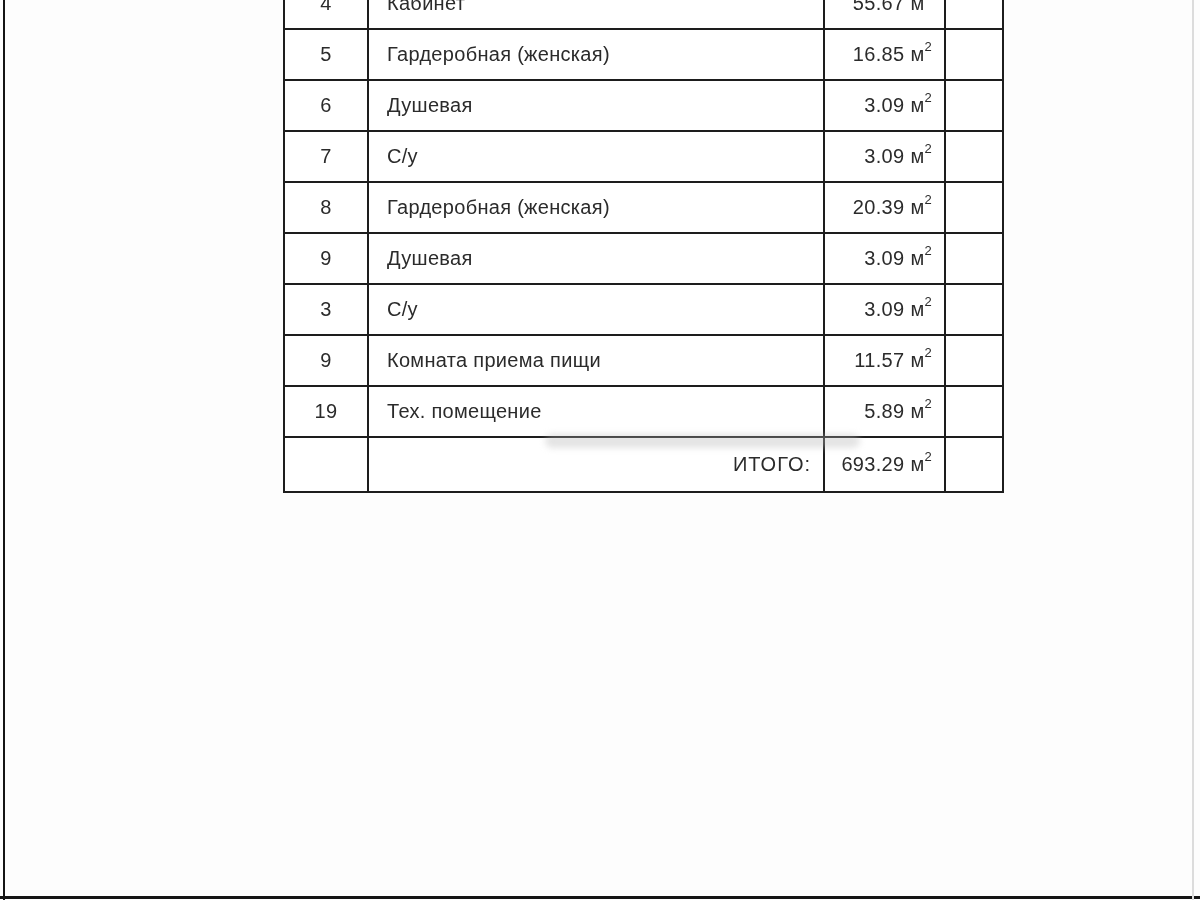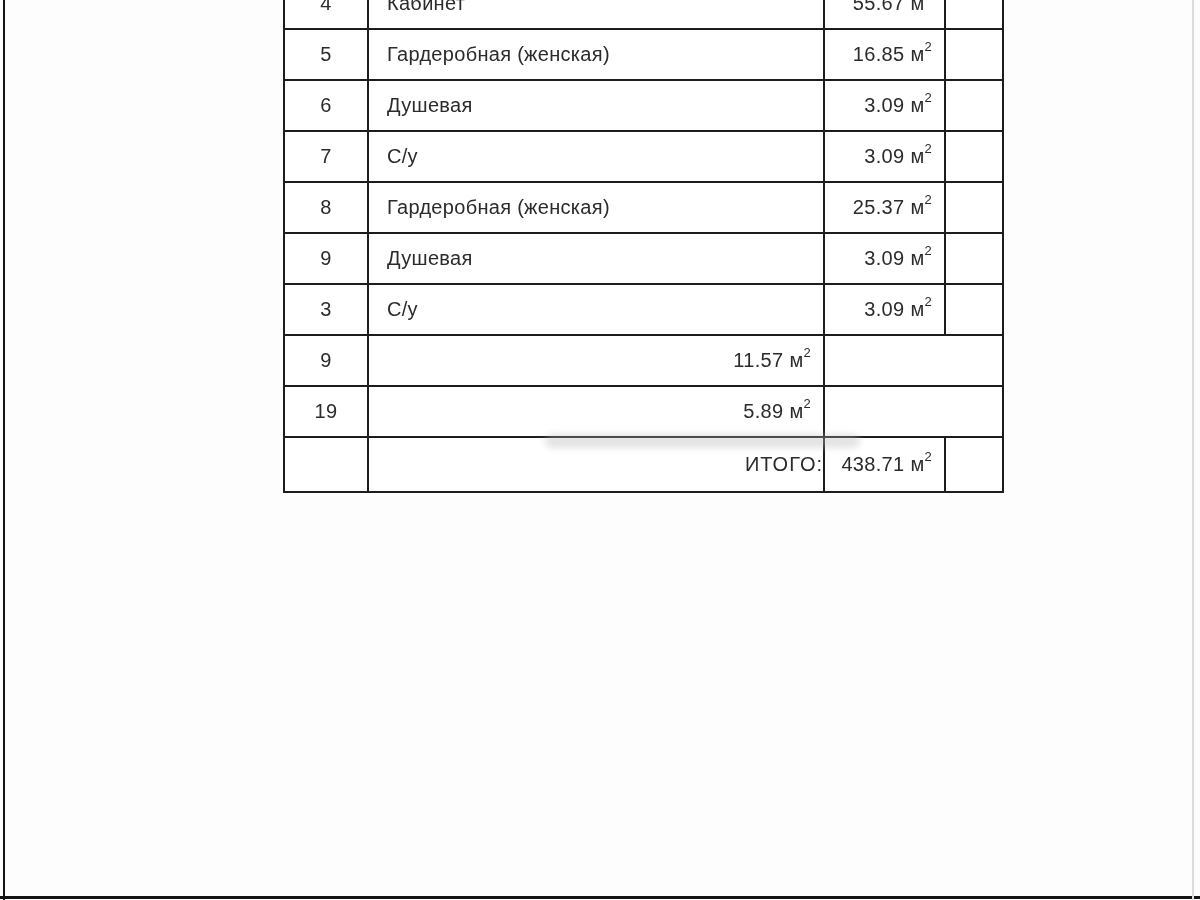--- a/index.html
+++ b/index.html
@@ -48,21 +48,21 @@
     font-size: 20px;
     letter-spacing: 0.3px;
     overflow: visible;
     white-space: nowrap;
   }
   .cell:last-child { border-right: none; }
 
   .c-num  { justify-content: center; }
   .c-name { padding-left: 18px; }
   .c-area { justify-content: flex-end; padding-right: 12px; }
-  .c-label { justify-content: flex-end; letter-spacing: 1px; text-align: right; }
+  .c-label { justify-content: flex-end; padding-right: 12px; letter-spacing: 1px; text-align: right; }
 
   .unit-m { margin-left: 6px; }
   .unit-sup {
     font-size: 13px;
     line-height: 0;
     position: relative;
     top: -8px;
   }
 
   
@@ -127,21 +127,21 @@
       <span class="unit-m">м</span>
       <span class="unit-sup">2</span>
     </div>
     <div class="cell c-spare"></div>
   </div>
 
   <div class="trow">
     <div class="cell c-num">8</div>
     <div class="cell c-name">Гардеробная (женская)</div>
     <div class="cell c-area">
-      <span>25.37</span>
+      <span>20.39</span>
       <span class="unit-m">м</span>
       <span class="unit-sup">2</span>
     </div>
     <div class="cell c-spare"></div>
   </div>
 
   <div class="trow">
     <div class="cell c-num">9</div>
     <div class="cell c-name">Душевая</div>
     <div class="cell c-area">
@@ -158,43 +158,45 @@
     <div class="cell c-area">
       <span>3.09</span>
       <span class="unit-m">м</span>
       <span class="unit-sup">2</span>
     </div>
     <div class="cell c-spare"></div>
   </div>
 
   <div class="trow">
     <div class="cell c-num">9</div>
+    <div class="cell c-name">Комната приема пищи</div>
     <div class="cell c-area">
       <span>11.57</span>
       <span class="unit-m">м</span>
       <span class="unit-sup">2</span>
     </div>
     <div class="cell c-spare"></div>
   </div>
 
   <div class="trow">
     <div class="cell c-num">19</div>
+    <div class="cell c-name">Тех. помещение</div>
     <div class="cell c-area">
       <span>5.89</span>
       <span class="unit-m">м</span>
       <span class="unit-sup">2</span>
     </div>
     <div class="cell c-spare"></div>
   </div>
 
   <div class="trow total">
     <div class="cell c-num"></div>
     <div class="cell c-label">ИТОГО:</div>
     <div class="cell c-area">
-      <span>438.71</span>
+      <span>693.29</span>
       <span class="unit-m">м</span>
       <span class="unit-sup">2</span>
     </div>
     <div class="cell c-spare"></div>
   </div>
 
 </div>
 
 <div class="watermark"></div>
 

